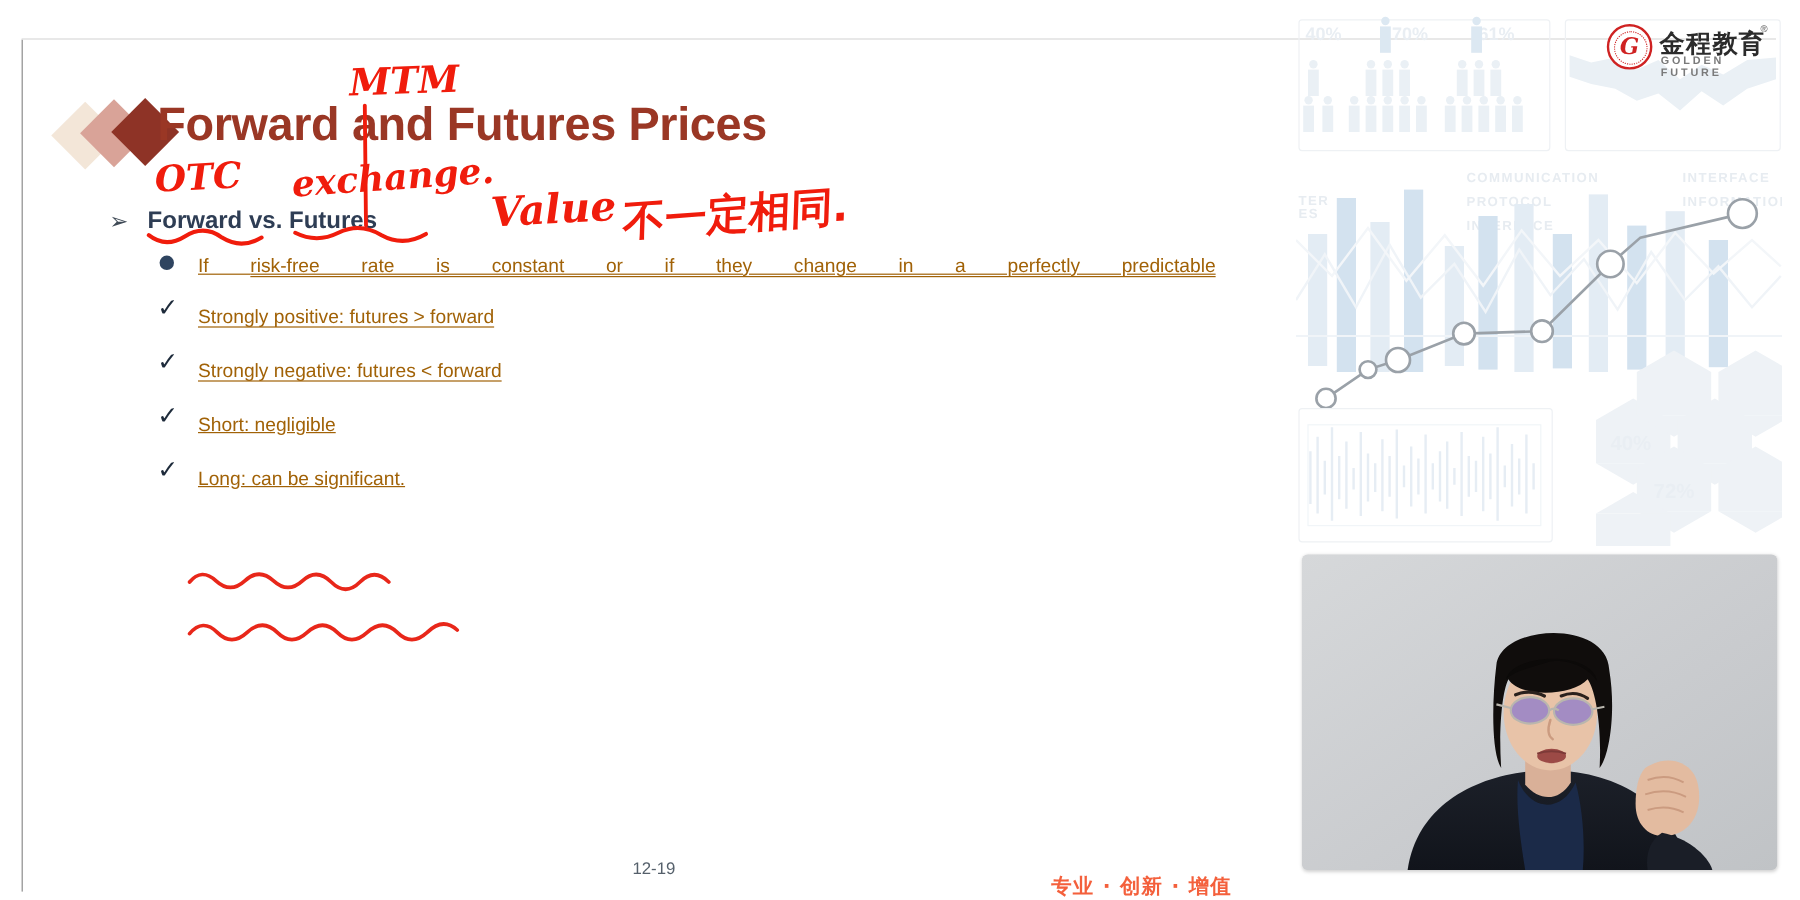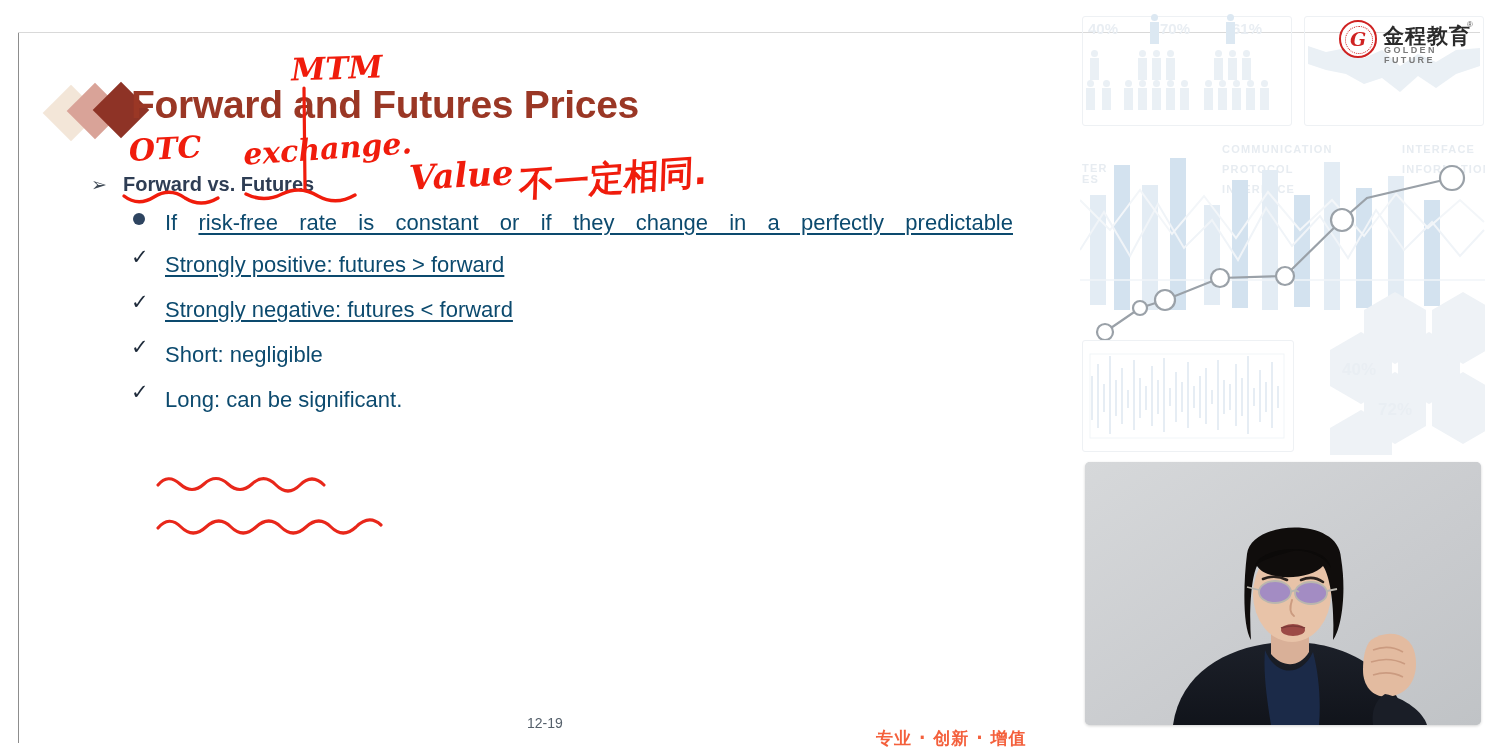--- a/index.html
+++ b/index.html
@@ -55,21 +55,21 @@
   .lvl2 .mk {
     position: absolute; left: 54px; top: 3px;
     font-size: 15px; color: #2e4460; line-height: 1;
   }
   .lvl2 .mk.dot {
     width: 12px; height: 12px; border-radius: 50%;
     background: #2e4460; top: 11px; left: 54px;
   }
   .lvl2 .mk.chk { font-size: 21px; color: #1d2a3a; top: 2px; left: 52px; }
   .lvl2 .tx {
-    font-size: 22px; color: #0c4a6e; line-height: 42px;
+    font-size: 16px; color: #a16207; line-height: 42px; text-decoration: underline;
   }
   .u { text-decoration: underline; text-underline-offset: 3px; }
   .just { text-align: justify; text-align-last: justify; width: 848px; }
 
   
   .ink { position: absolute; color: #f01c0c; pointer-events: none; }
   .ink-txt {
     font-family: "DejaVu Serif", serif;
     font-style: italic; font-weight: bold;
     color: #f01c0c;

